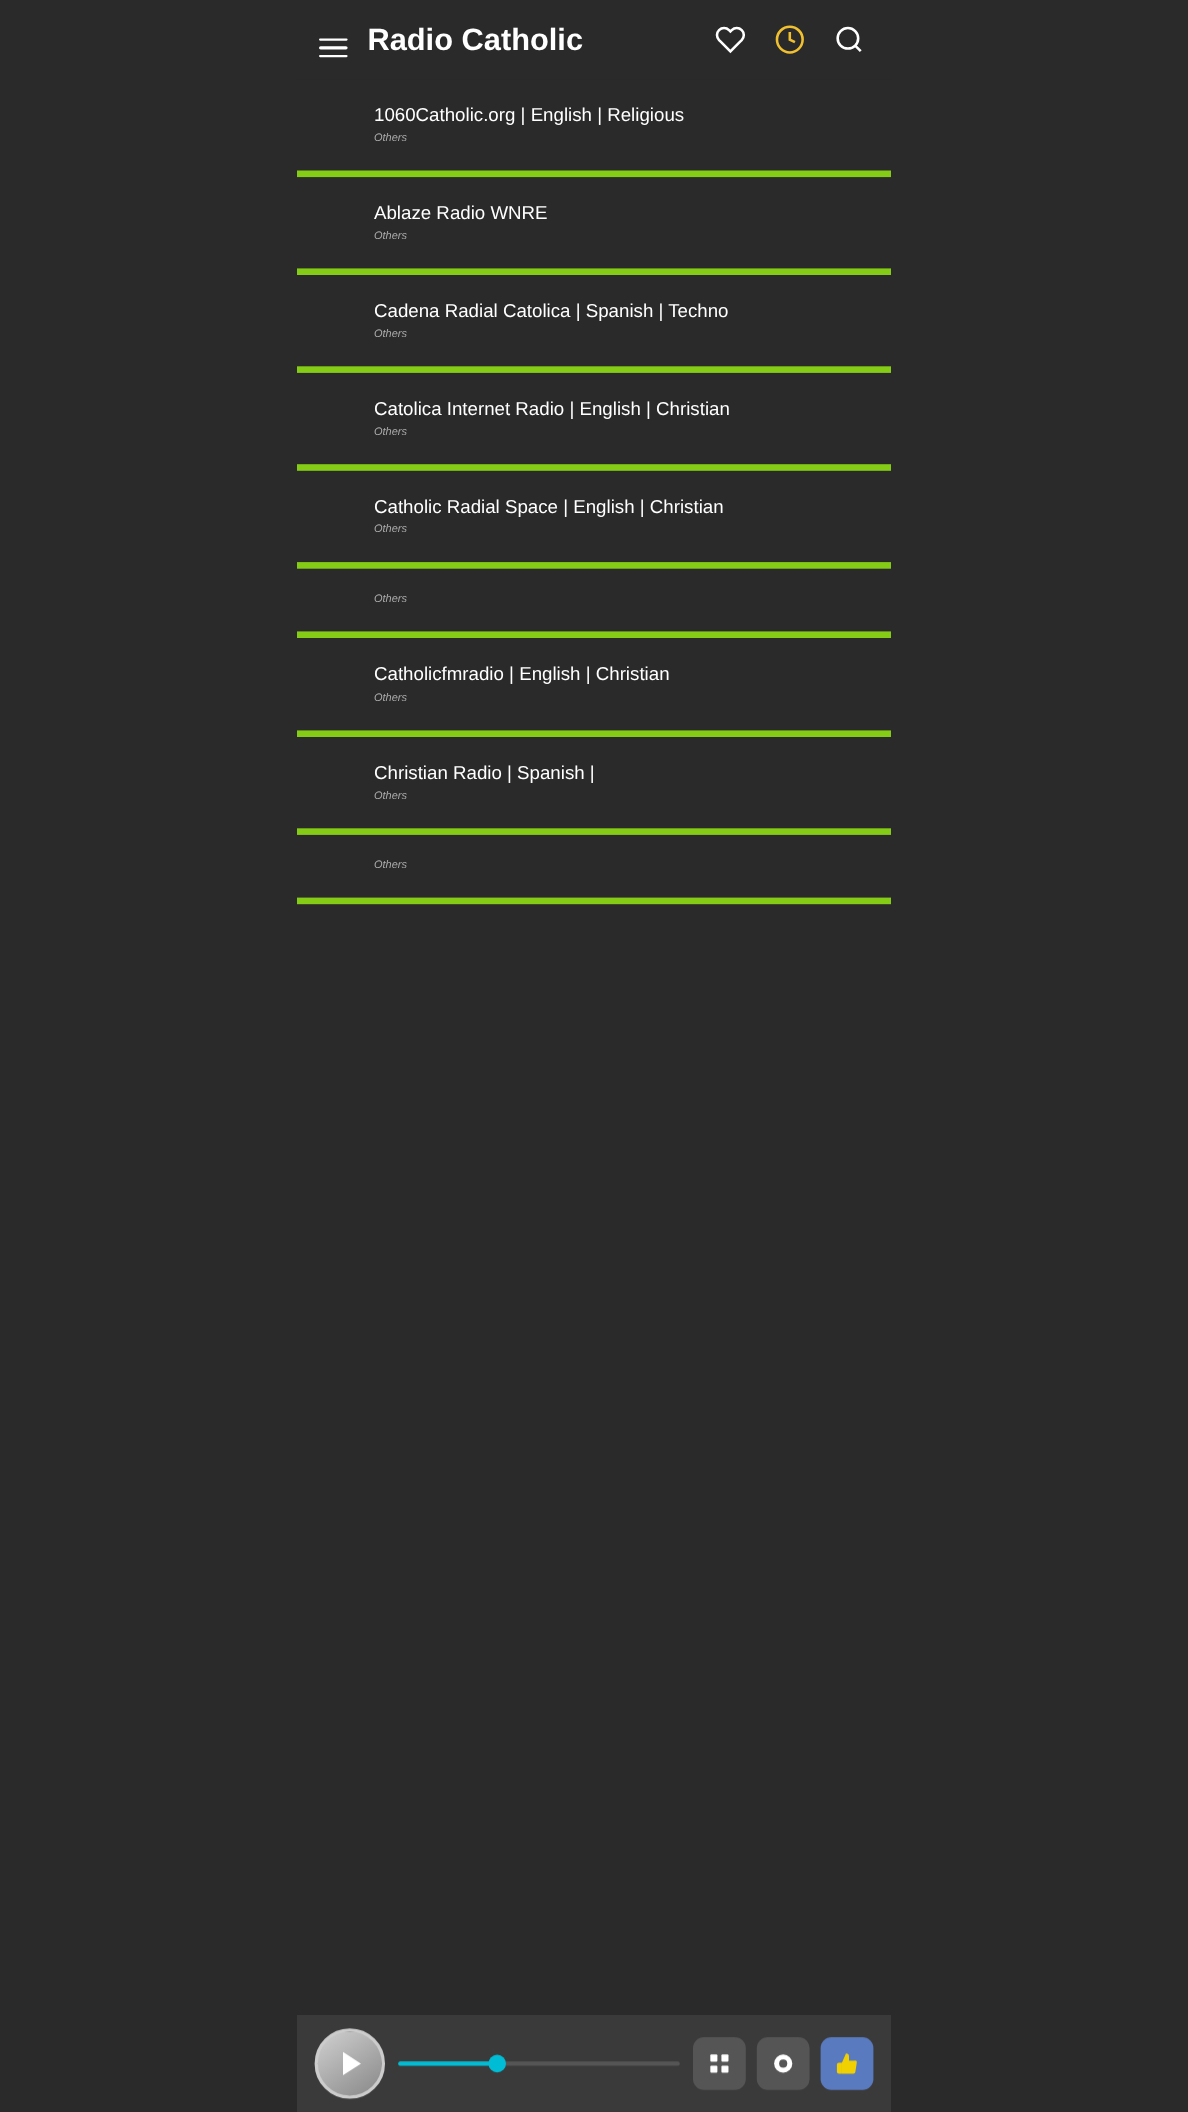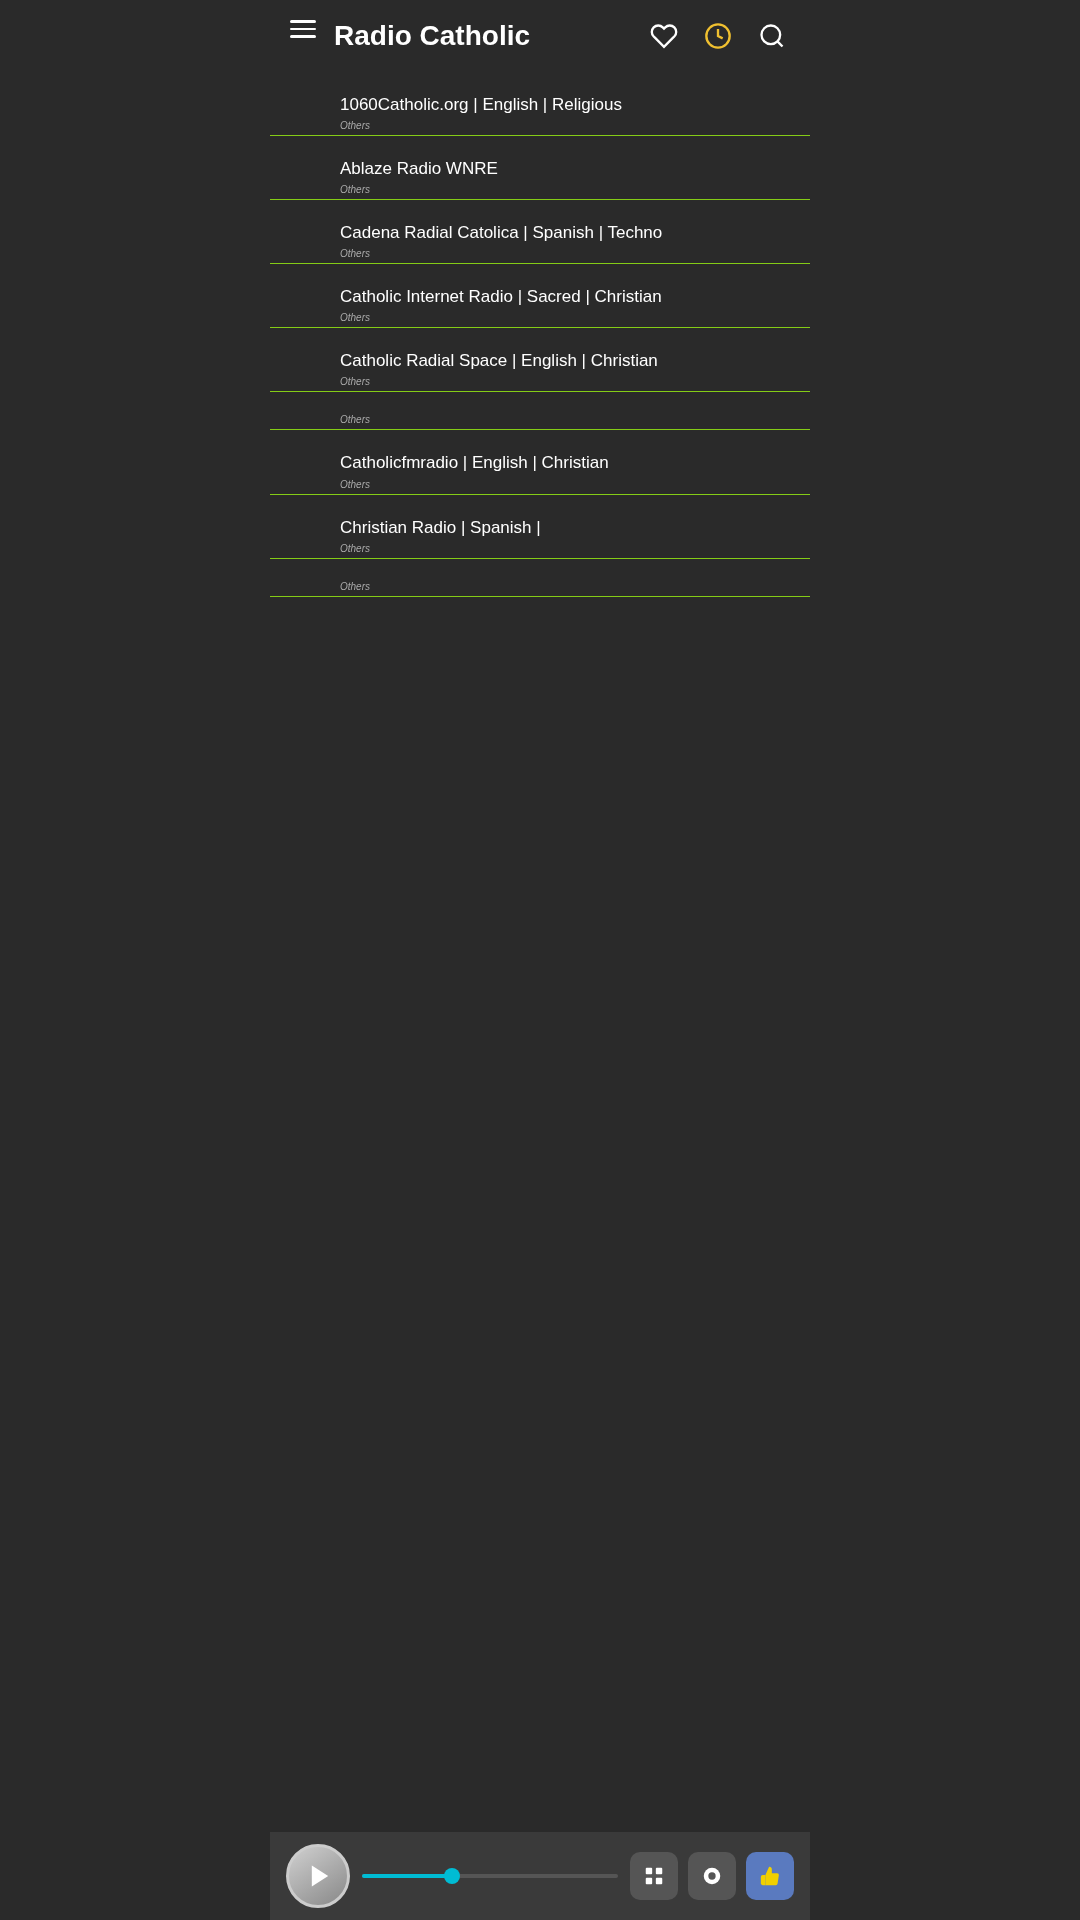--- a/index.html
+++ b/index.html
@@ -25,21 +25,21 @@
     .header {
       display: flex;
       align-items: center;
       justify-content: space-between;
       padding: 18px 20px;
       background-color: #2a2a2a;
     }
 
     .header-left {
       display: flex;
-      align-items: flex-start;
+      align-items: flex-end;
       gap: 18px;
     }
 
     .hamburger {
       display: flex;
       flex-direction: column;
       gap: 5px;
       cursor: pointer;
     }
 
@@ -85,22 +85,22 @@
       stroke-width: 2;
     }
 
     
     .radio-list {
       list-style: none;
       padding: 0;
     }
 
     .radio-item {
-      padding: 22px 20px 4px 70px;
-      border-bottom: 1px solid #84cc16;
+      padding: 22px 20px 24px 70px;
+      border-bottom: 6px solid #84cc16;
       cursor: pointer;
       position: relative;
     }
 
     .radio-item-title {
       font-size: 17px;
       font-weight: 400;
       color: #ffffff;
       margin-bottom: 4px;
       line-height: 1.3;
@@ -247,21 +247,21 @@
     </li>
     <li class="radio-item">
       <div class="radio-item-title">Ablaze Radio WNRE</div>
       <div class="radio-item-subtitle">Others</div>
     </li>
     <li class="radio-item">
       <div class="radio-item-title">Cadena Radial Catolica | Spanish | Techno</div>
       <div class="radio-item-subtitle">Others</div>
     </li>
     <li class="radio-item">
-      <div class="radio-item-title">Catholic Internet Radio | Sacred | Christian</div>
+      <div class="radio-item-title">Catolica Internet Radio | English | Christian</div>
       <div class="radio-item-subtitle">Others</div>
     </li>
     <li class="radio-item">
       <div class="radio-item-title">Catholic Radial Space | English | Christian</div>
       <div class="radio-item-subtitle">Others</div>
     </li>
     <li class="radio-item">
       <div class="radio-item-subtitle">Others</div>
     </li>
     <li class="radio-item">

